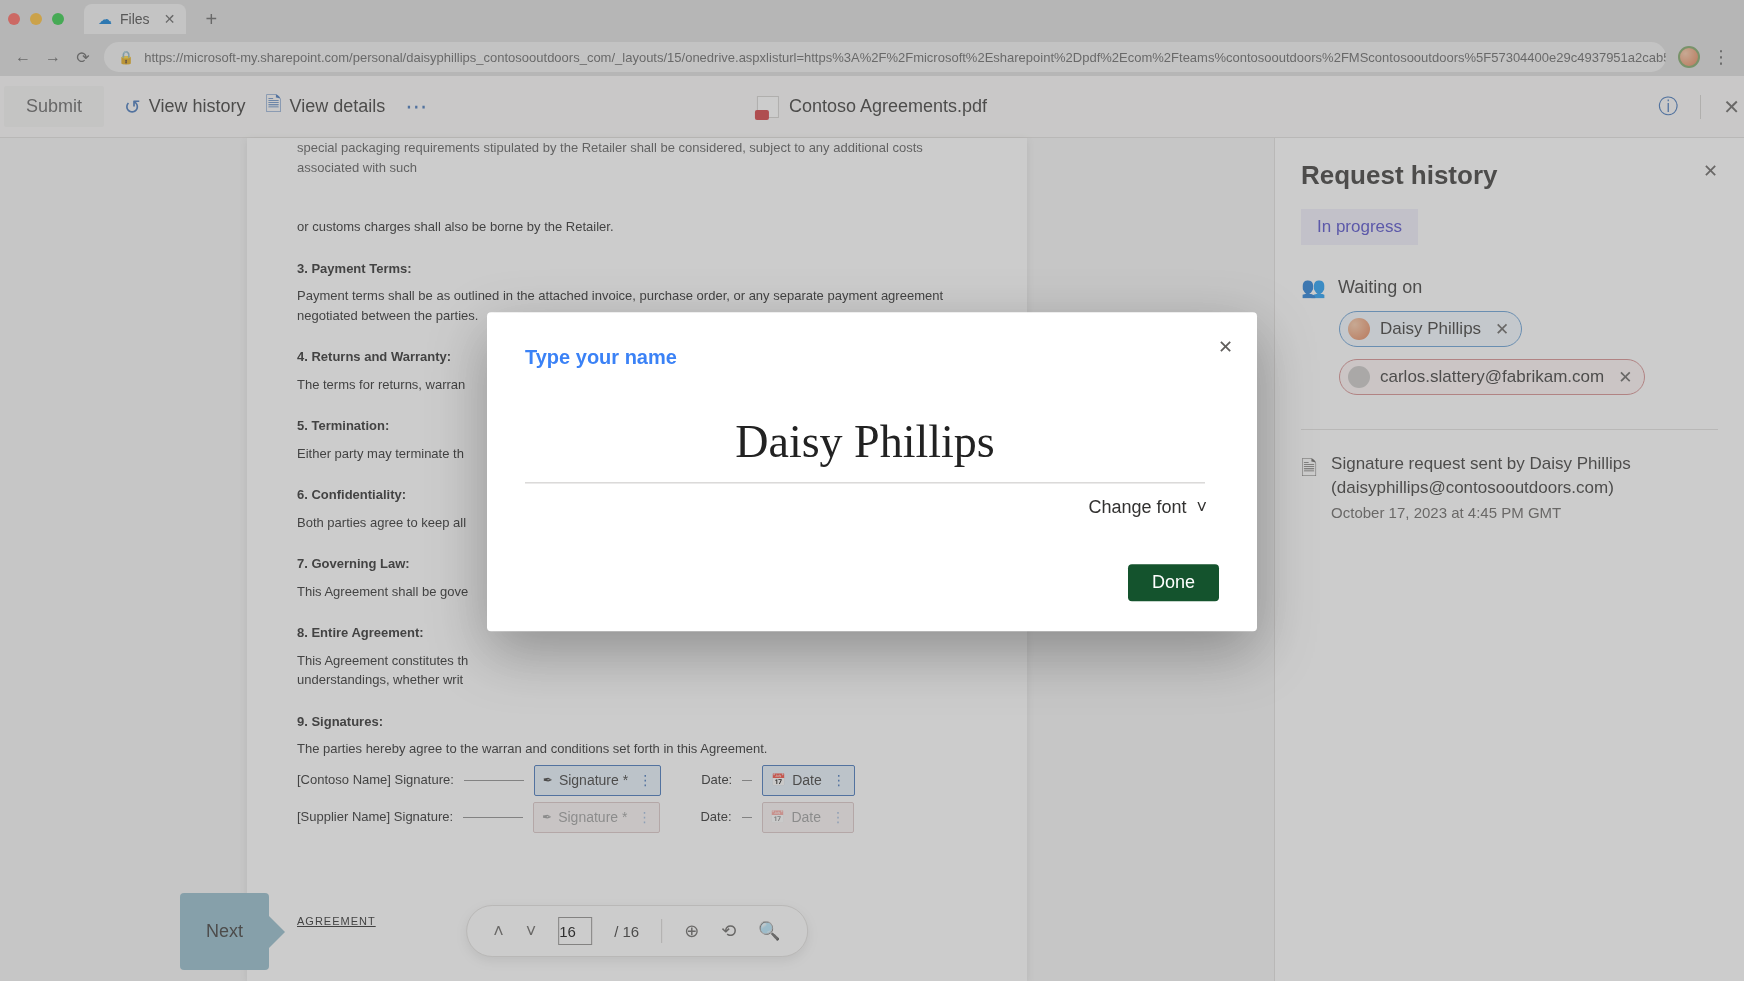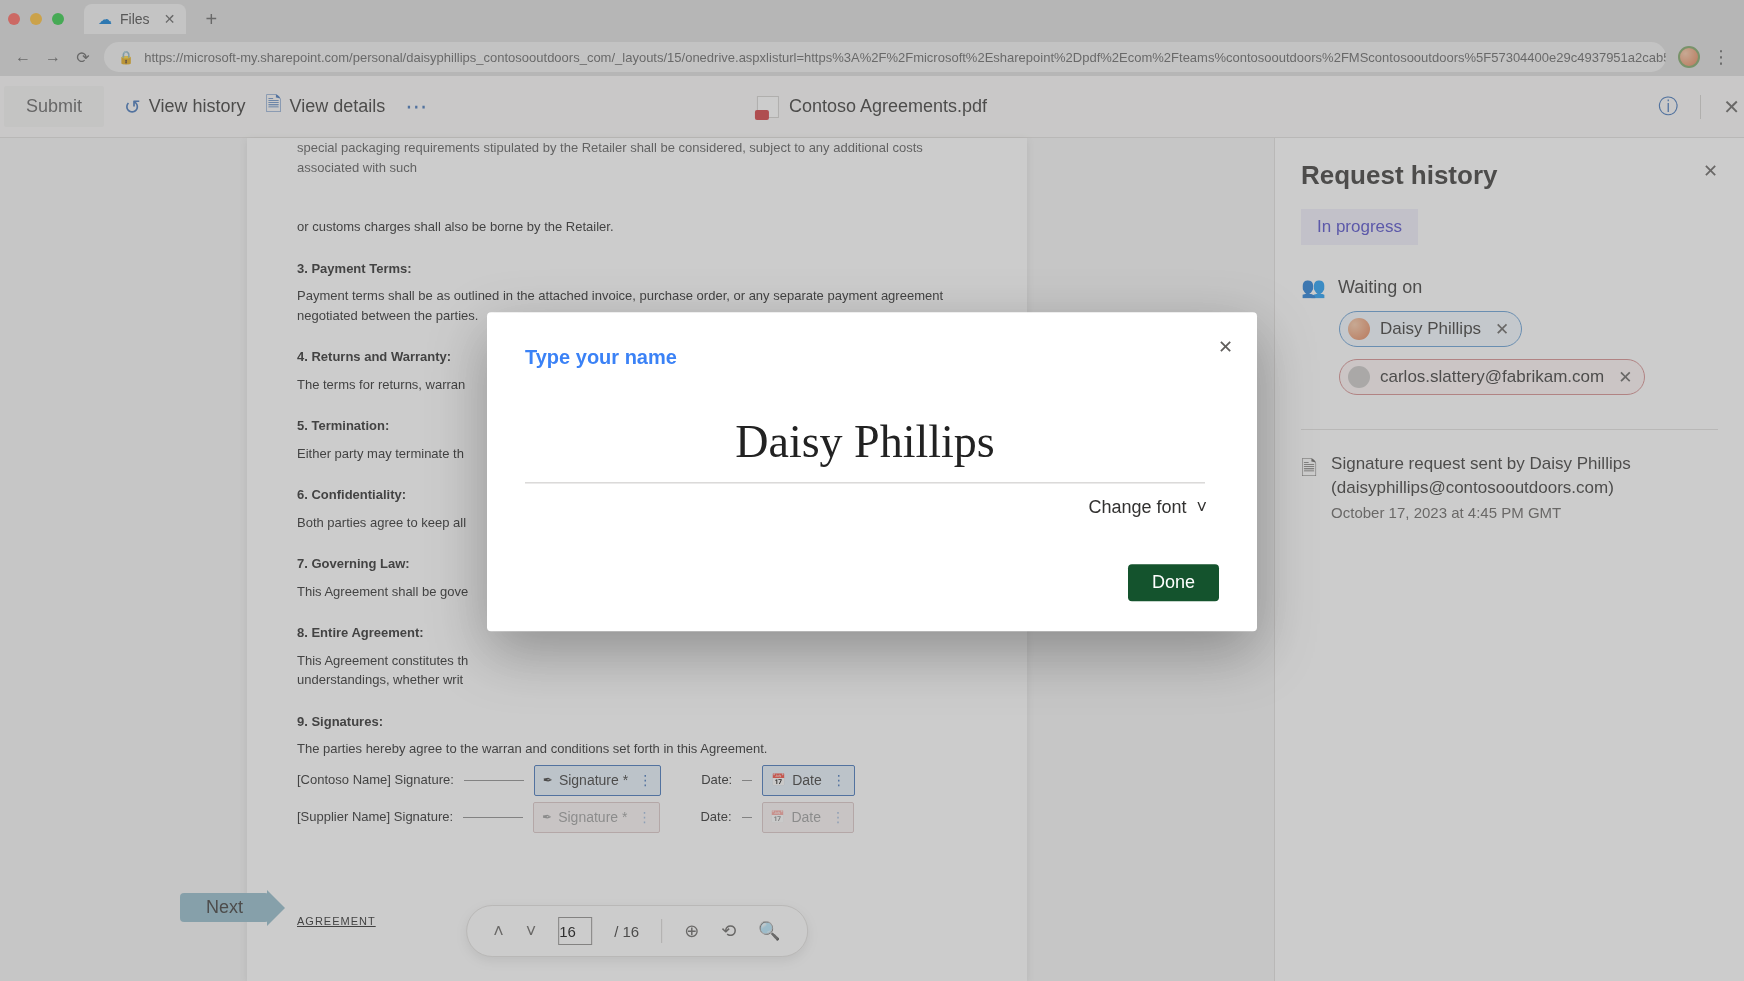--- a/index.html
+++ b/index.html
@@ -41,21 +41,21 @@
 .page h4 { font-weight:bold; margin-top:22px; margin-bottom:8px; font-size:13px; }
 .sig-row { display:flex; align-items:center; gap:10px; margin-top:6px; font-size:13px; }
 .sig-line { border-bottom:1px solid #888; width:60px; display:inline-block; }
 .field-chip { display:inline-flex; align-items:center; gap:6px; border:1px solid #3b6fb6; background:#e6f1fb; padding:4px 8px; font-size:14px; color:#323130; border-radius:2px; }
 .field-chip.muted { opacity:.5; border-color:#b58989; background:#f2e9e9; }
 .chip-icon { font-size:12px; }
 .chip-menu { color:#3b6fb6; margin-left:4px; }
 .agreement-footer { margin-top:80px; font-size:11px; letter-spacing:1px;text-decoration:underline; }
 
 
-.next-tag { position:absolute; left:180px; top:755px; background:#8fb9c8; color:#323130; font-size:18px; padding:4px 26px; border-radius:4px; }
+.next-tag { position:absolute; left:180px; top:755px; background:#8fb9c8; color:#323130; font-size:18px; padding:28px 26px; border-radius:4px; }
 .next-tag::after { content:""; position:absolute; right:-16px; top:50%; transform:translateY(-50%); border:18px solid transparent; border-left-color:#8fb9c8; border-right:none; }
 
 
 .page-nav { position:absolute; bottom:24px; left:50%; transform:translateX(-50%); background:#fff; border:1px solid #e1dfdd; border-radius:26px; height:52px; display:flex; align-items:center; gap:22px; padding:0 26px; box-shadow:0 4px 12px rgba(0,0,0,.1); }
 .pn-icon { color:#605e5c; font-size:18px; }
 .pn-input { width:34px; height:28px; border:1px solid #8a8886; text-align:left; font-size:15px; }
 .pn-total { font-size:15px; color:#323130; }
 .pn-div { width:1px; height:24px; background:#d2d0ce; }
 
 

